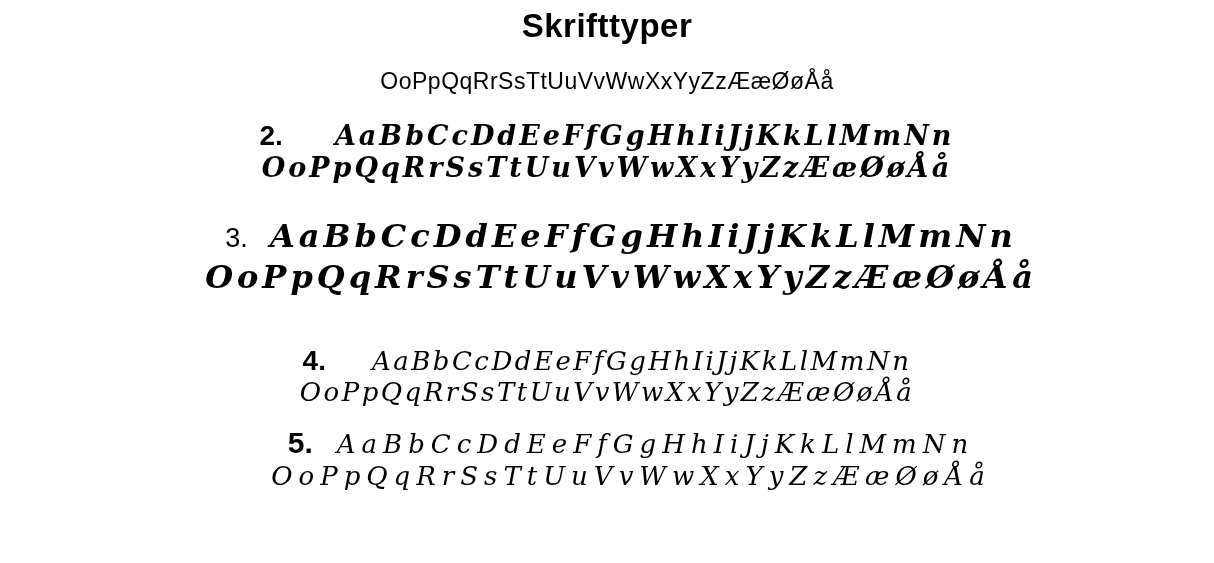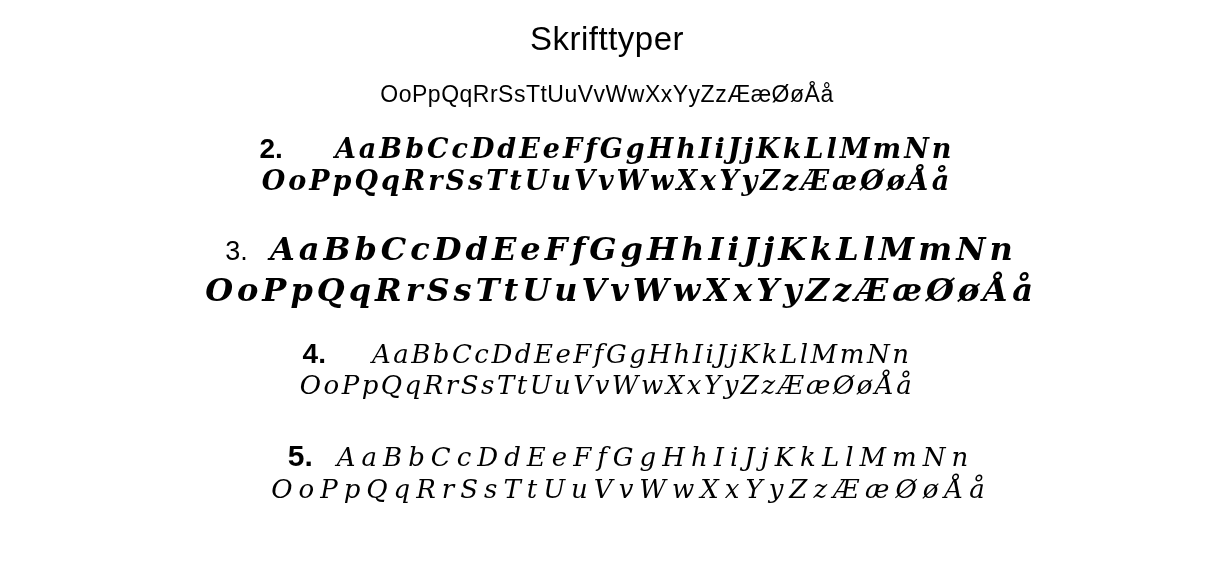--- a/index.html
+++ b/index.html
@@ -11,23 +11,23 @@
     position: relative;
     width: 1214px;
     height: 563px;
     background: #ffffff;
     color: #000000;
     overflow: hidden;
     font-family: "Liberation Sans", sans-serif;
   }
   .title {
     text-align: center;
-    padding-top: 20px;
+    padding-top: 7px;
     font-family: "Liberation Sans", sans-serif;
-    font-weight: normal;
+    font-weight: bold;
     font-size: 33px;
     letter-spacing: 0.5px;
   }
   .sample {
     text-align: center;
     white-space: nowrap;
   }
   .line {
     display: block;
   }
@@ -47,26 +47,26 @@
   .s2 { margin-top: 24px; line-height: 1.18; }
   .s2 .alpha { font-family: "DejaVu Serif", serif; font-style: italic; font-weight: bold; font-size: 27px; letter-spacing: 3px; }
   .s2 .num  { font-size: 28px; font-weight: bold; margin-right: 52px; }
 
   
   .s3 { margin-top: 32px; line-height: 1.28; margin-left: 28px; }
   .s3 .alpha { font-family: "DejaVu Serif", serif; font-style: italic; font-weight: bold; font-size: 32px; letter-spacing: 4px; }
   .s3 .num  { font-size: 27px; font-weight: 500; margin-right: 22px; }
 
   
-  .s4 { margin-top: 26px; line-height: 1.18; }
+  .s4 { margin-top: 46px; line-height: 1.18; }
   .s4 .alpha { font-family: "DejaVu Serif", serif; font-style: italic; font-weight: normal; font-size: 26px; letter-spacing: 2.5px; }
   .s4 .num  { font-size: 28px; font-weight: bold; margin-right: 46px; }
 
   
-  .s5 { margin-top: 38px; line-height: 1.18; padding-left: 48px; }
+  .s5 { margin-top: 18px; line-height: 1.18; padding-left: 48px; }
   .s5 .alpha { font-family: "DejaVu Serif", serif; font-style: italic; font-weight: normal; font-size: 26px; letter-spacing: 6px; }
   .s5 .num  { font-size: 30px; font-weight: bold; margin-right: 24px; }
 </style>
 </head>
 <body>
 
 <div class="page">
 
   <div class="title">Skrifttyper</div>
 

